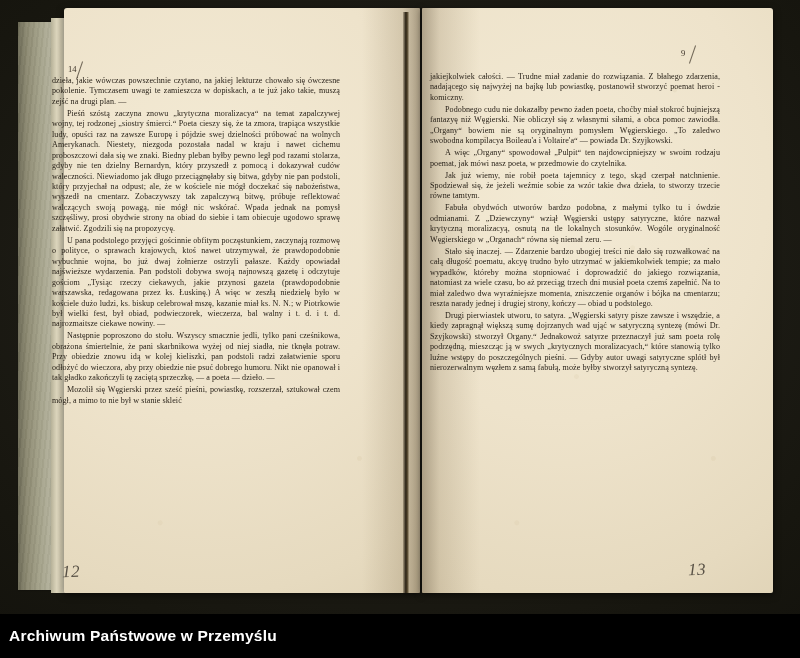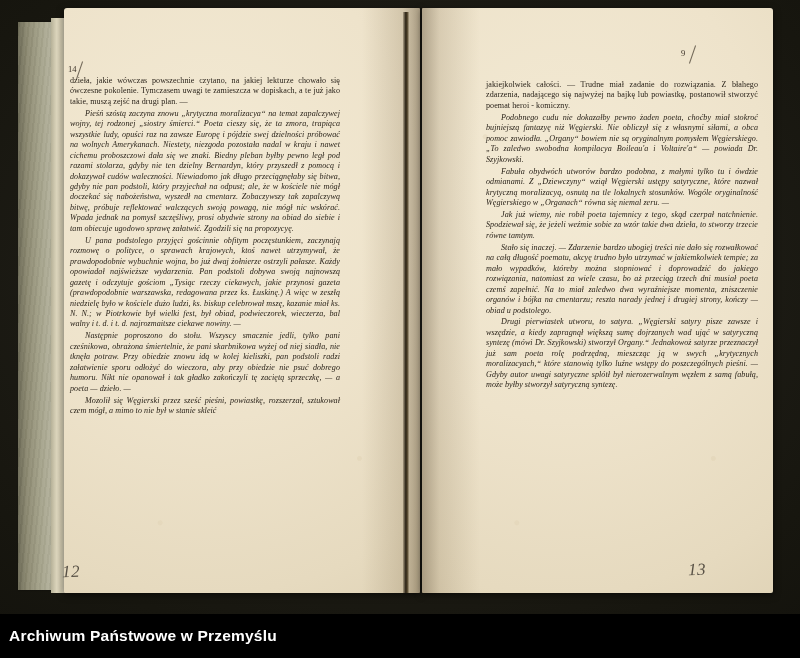--- a/index.html
+++ b/index.html
@@ -139,29 +139,28 @@
     position: absolute;
     color: #2a231a;
     text-align: justify;
     text-justify: inter-word;
     hyphens: manual;
     font-size: 8.1px;
     line-height: 10.45px;
     letter-spacing: .06px;
   }
   .textblock.left  { left: 52px;  top: 76px;  width: 288px; }
-  .textblock.right { left: 430px; top: 80px;  width: 290px; margin-left: 38px; }
+  .textblock.right { left: 430px; top: 72px;  width: 290px; }
 
   .textblock p {
     margin: 0 0 0 0;
     text-indent: 15px;
-    padding-left: 18px;
   }
   .textblock p.noindent { text-indent: 0; }
-  .textblock p + p { margin-top: 1.5px; font-style: italic; }
+  .textblock p + p { margin-top: 1.5px; }
 
   
   .folio {
     position: absolute;
     font-size: 8.5px;
     color: #3a3026;
     font-family: "Liberation Serif", serif;
   }
   .folio.verso { left: 68px;  top: 64px; }
   .folio.recto { left: 681px; top: 48px; }
@@ -236,22 +235,23 @@
     <p class="noindent">dzieła, jakie wówczas powszechnie czytano, na jakiej lekturze chowało się ówczesne pokolenie. Tymczasem uwagi te zamieszcza w dopiskach, a te już jako takie, muszą zejść na drugi plan. —</p>
     <p>Pieśń szóstą zaczyna znowu „krytyczna moralizacya“ na temat zapalczywej wojny, tej rodzonej „siostry śmierci.“ Poeta cieszy się, że ta zmora, trapiąca wszystkie ludy, opuści raz na zawsze Europę i pójdzie swej dzielności próbować na wolnych Amerykanach. Niestety, niezgoda pozostała nadal w kraju i nawet cichemu proboszczowi dała się we znaki. Biedny pleban byłby pewno legł pod razami stolarza, gdyby nie ten dzielny Bernardyn, który przyszedł z pomocą i dokazywał cudów waleczności. Niewiadomo jak długo przeciągnęłaby się bitwa, gdyby nie pan podstoli, który przyjechał na odpust; ale, że w kościele nie mógł doczekać się nabożeństwa, wyszedł na cmentarz. Zobaczywszy tak zapalczywą bitwę, próbuje reflektować walczących swoją powagą, nie mógł nic wskórać. Wpada jednak na pomysł szczęśliwy, prosi obydwie strony na obiad do siebie i tam obiecuje ugodowo sprawę załatwić. Zgodzili się na propozycyę.</p>
     <p>U pana podstolego przyjęci gościnnie obfitym poczęstunkiem, zaczynają rozmowę o polityce, o sprawach krajowych, ktoś nawet utrzymywał, że prawdopodobnie wybuchnie wojna, bo już dwaj żołnierze ostrzyli pałasze. Każdy opowiadał najświeższe wydarzenia. Pan podstoli dobywa swoją najnowszą gazetę i odczytuje gościom „Tysiąc rzeczy ciekawych, jakie przynosi gazeta (prawdopodobnie warszawska, redagowana przez ks. Łuskinę.) A więc w zeszłą niedzielę było w kościele dużo ludzi, ks. biskup celebrował mszę, kazanie miał ks. N. N.; w Piotrkowie był wielki fest, był obiad, podwieczorek, wieczerza, bal walny i t. d. i t. d. najrozmaitsze ciekawe nowiny. —</p>
     <p>Następnie poproszono do stołu. Wszyscy smacznie jedli, tylko pani cześnikowa, obrażona śmiertelnie, że pani skarbnikowa wyżej od niej siadła, nie tknęła potraw. Przy obiedzie znowu idą w kolej kieliszki, pan podstoli radzi załatwienie sporu odłożyć do wieczora, aby przy obiedzie nie psuć dobrego humoru. Nikt nie opanował i tak gładko zakończyli tę zaciętą sprzeczkę, — a poeta — dzieło. —</p>
     <p>Mozolił się Węgierski przez sześć pieśni, powiastkę, rozszerzał, sztukował czem mógł, a mimo to nie był w stanie skleić</p>
   </div>
 
   <div class="textblock right">
     <p class="noindent">jakiejkolwiek całości. — Trudne miał zadanie do rozwiązania. Z błahego zdarzenia, nadającego się najwyżej na bajkę lub powiastkę, postanowił stworzyć poemat heroi - komiczny.</p>
     <p>Podobnego cudu nie dokazałby pewno żaden poeta, choćby miał stokroć bujniejszą fantazyę niż Węgierski. Nie obliczył się z własnymi siłami, a obca pomoc zawiodła. „Organy“ bowiem nie są oryginalnym pomysłem Węgierskiego. „To zaledwo swobodna kompilacya Boileau'a i Voltaire'a“ — powiada Dr. Szyjkowski.</p>
+    <p>A więc „Organy“ spowodował „Pulpit“ ten najdowcipniejszy w swoim rodzaju poemat, jak mówi nasz poeta, w przedmowie do czytelnika.</p>
+    <p>Jak już wiemy, nie robił poeta tajemnicy z tego, skąd czerpał natchnienie. Spodziewał się, że jeżeli weźmie sobie za wzór takie dwa dzieła, to stworzy trzecie równe tamtym.</p>
     <p>Fabuła obydwóch utworów bardzo podobna, z małymi tylko tu i ówdzie odmianami. Z „Dziewczyny“ wziął Węgierski ustępy satyryczne, które nazwał krytyczną moralizacyą, osnutą na tle lokalnych stosunków. Wogóle oryginalność Węgierskiego w „Organach“ równa się niemal zeru. —</p>
-    <p>Jak już wiemy, nie robił poeta tajemnicy z tego, skąd czerpał natchnienie. Spodziewał się, że jeżeli weźmie sobie za wzór takie dwa dzieła, to stworzy trzecie równe tamtym.</p>
     <p>Stało się inaczej. — Zdarzenie bardzo ubogiej treści nie dało się rozwałkować na całą długość poematu, akcyę trudno było utrzymać w jakiemkolwiek tempie; za mało wypadków, któreby można stopniować i doprowadzić do jakiego rozwiązania, natomiast za wiele czasu, bo aż przeciąg trzech dni musiał poeta czemś zapełnić. Na to miał zaledwo dwa wyraźniejsze momenta, zniszczenie organów i bójka na cmentarzu; reszta narady jednej i drugiej strony, kończy — obiad u podstolego.</p>
     <p>Drugi pierwiastek utworu, to satyra. „Węgierski satyry pisze zawsze i wszędzie, a kiedy zapragnął większą sumę dojrzanych wad ująć w satyryczną syntezę (mówi Dr. Szyjkowski) stworzył Organy.“ Jednakowoż satyrze przeznaczył już sam poeta rolę podrzędną, mieszcząc ją w swych „krytycznych moralizacyach,“ które stanowią tylko luźne wstępy do poszczególnych pieśni. — Gdyby autor uwagi satyryczne splótł był nierozerwalnym węzłem z samą fabułą, może byłby stworzył satyryczną syntezę.</p>
   </div>
 
   <div class="pencil verso">12</div>
   <div class="pencil recto">13</div>
 
   <div class="banner">
     <span class="banner-text">Archiwum Państwowe w Przemyślu</span>
   </div>

